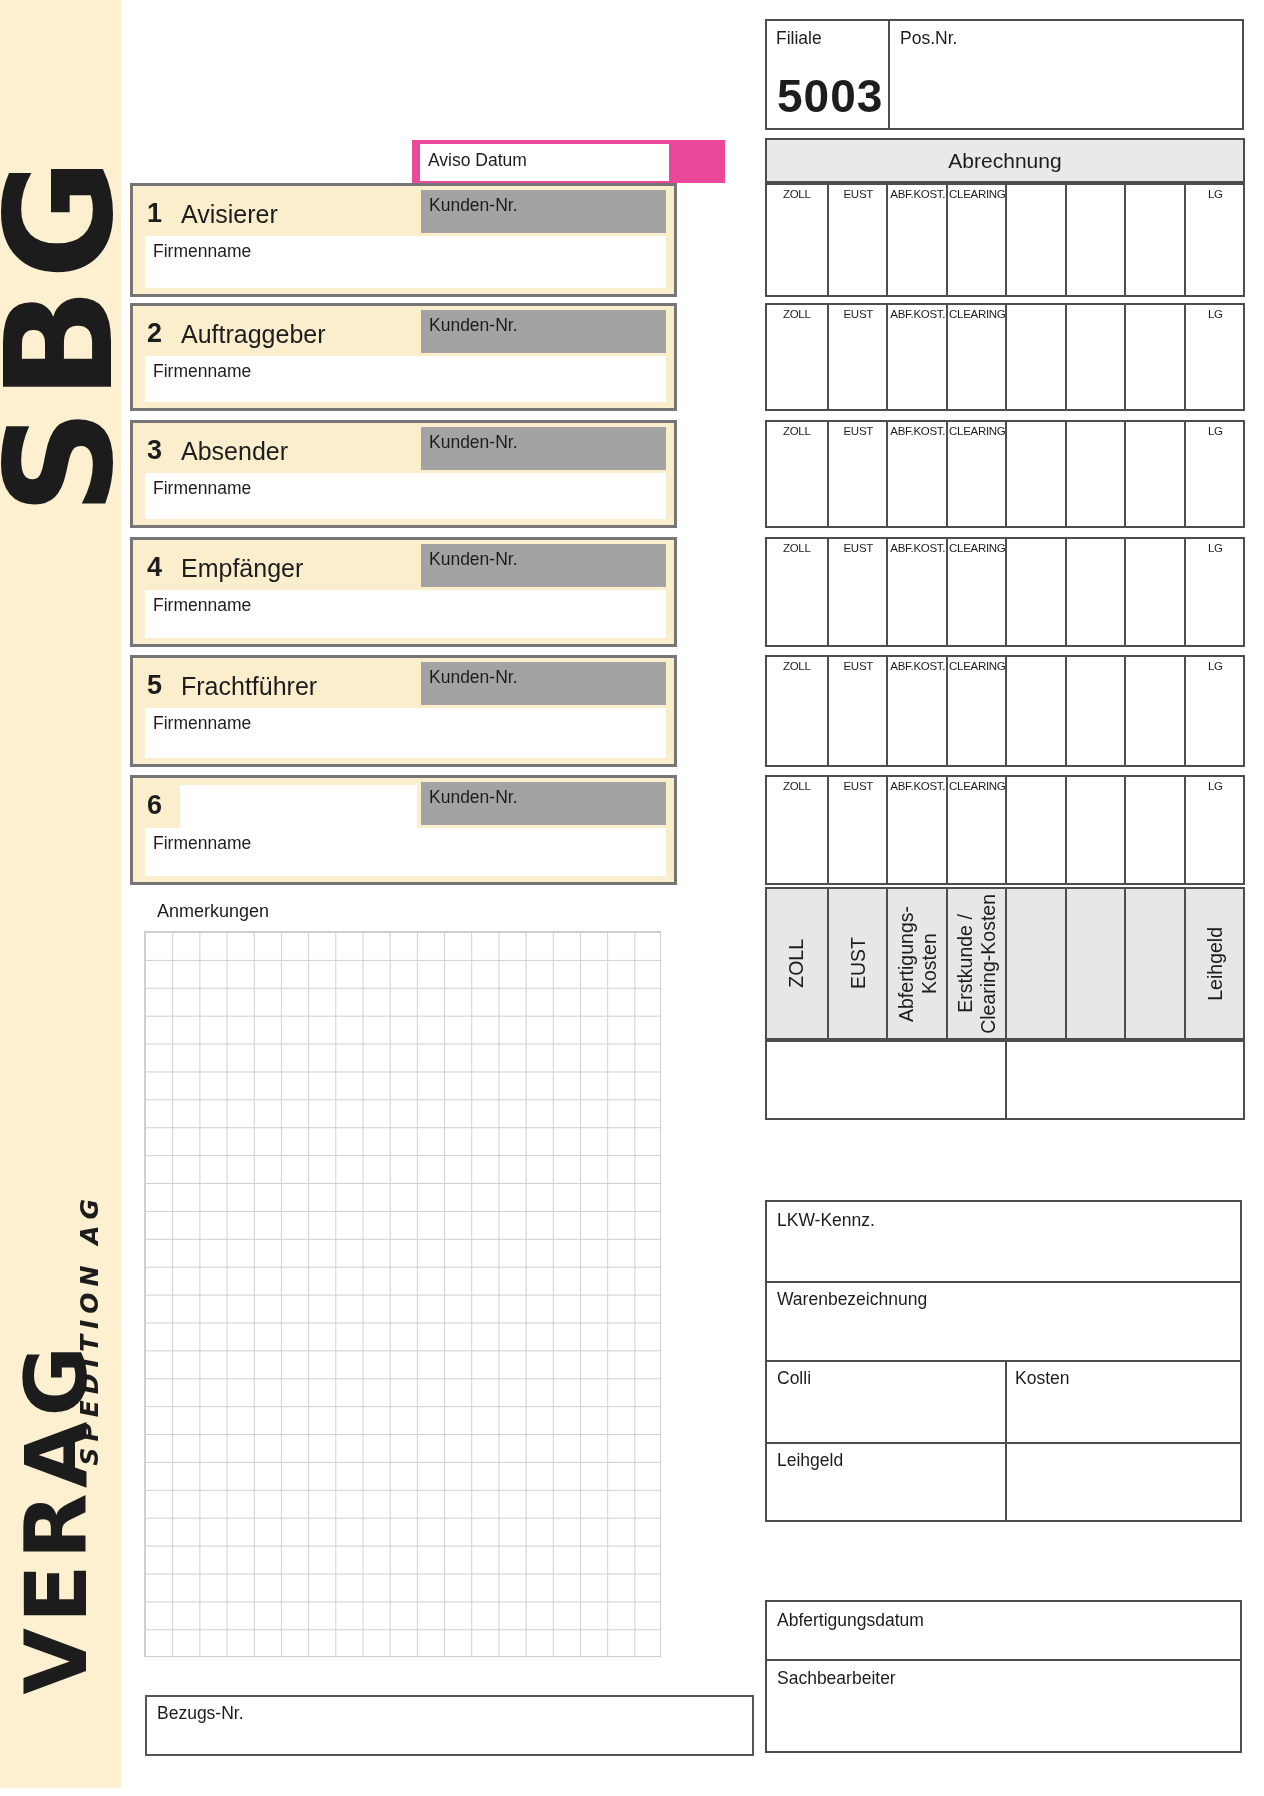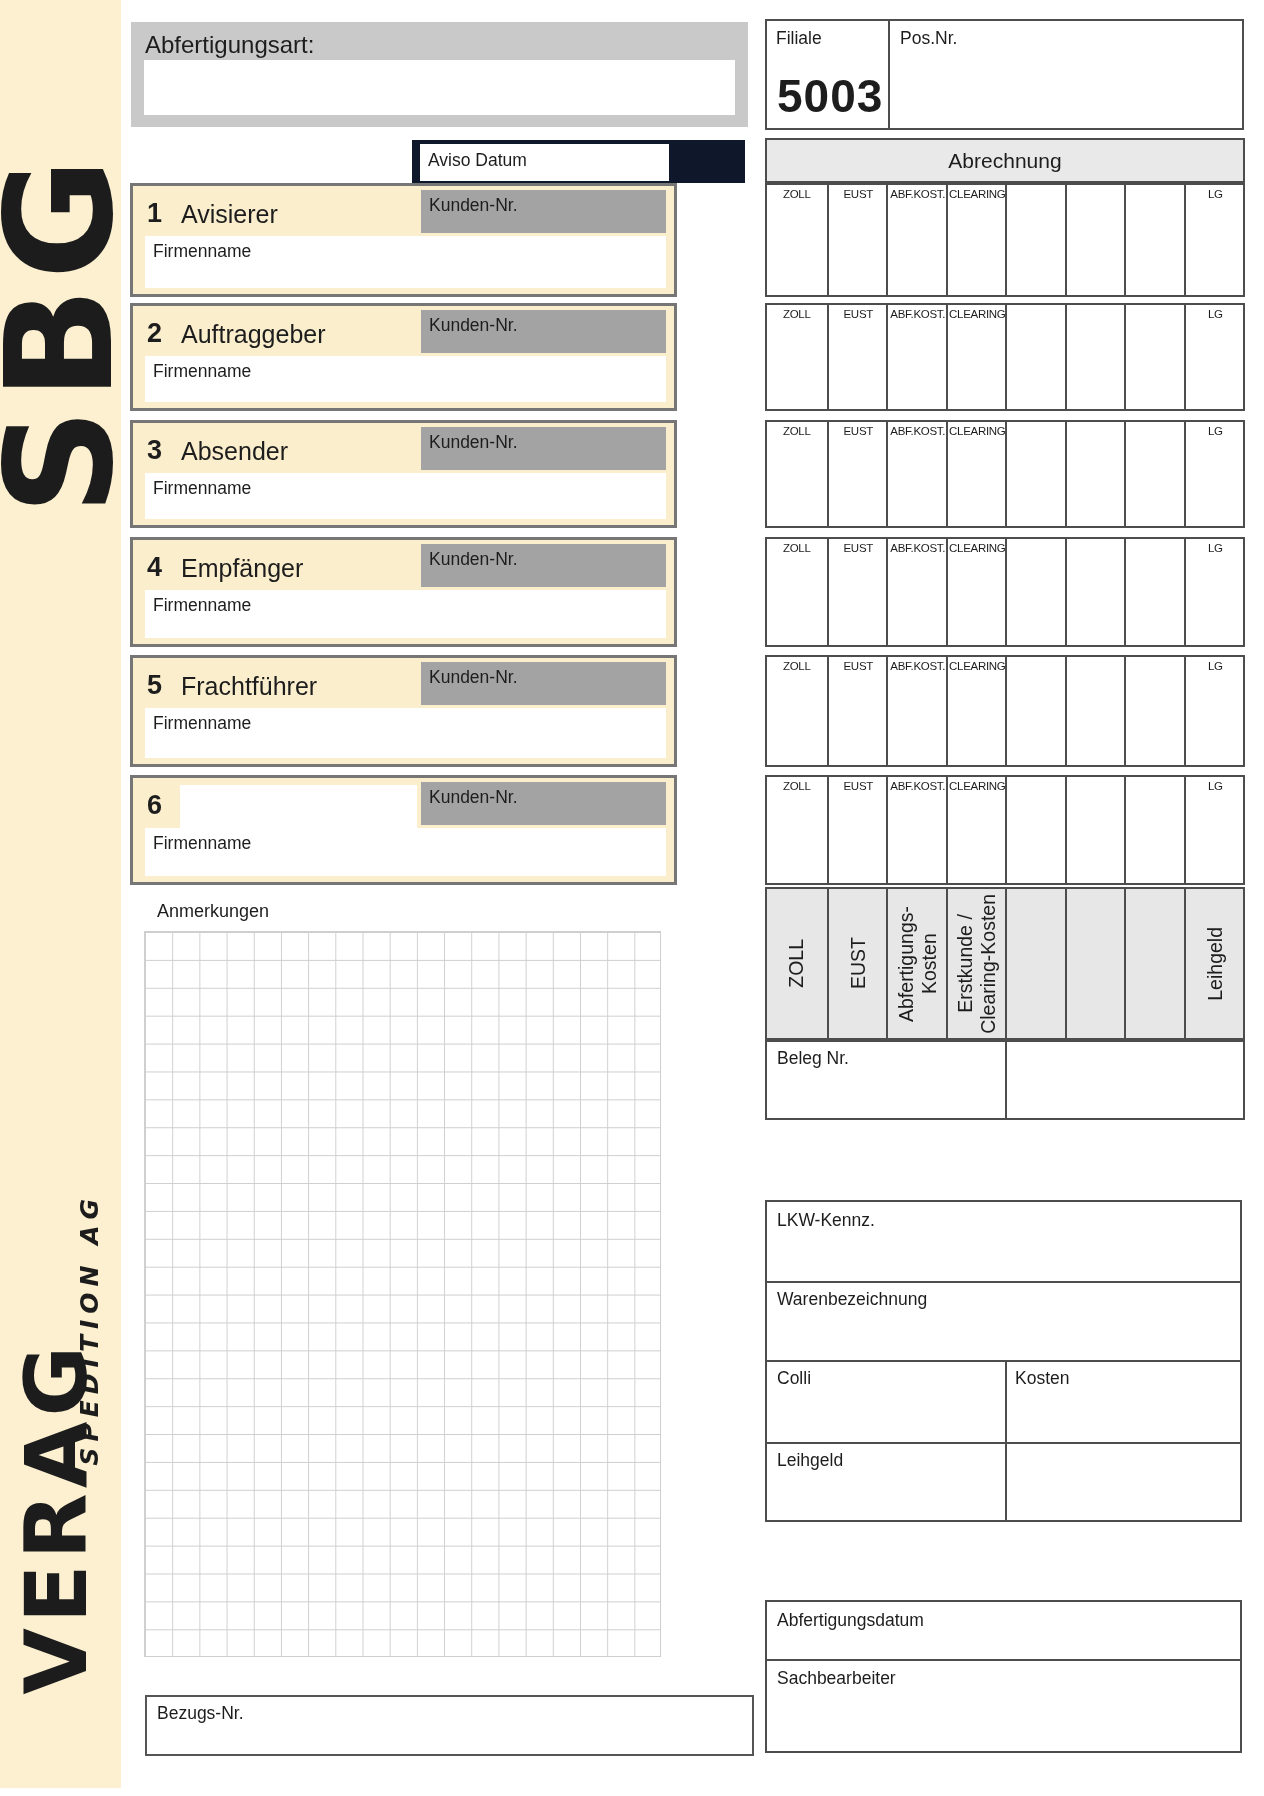--- a/index.html
+++ b/index.html
@@ -42,21 +42,21 @@
   .rotcell{position:absolute;top:0;bottom:0;border-left:2px solid #4d4d4d;display:flex;align-items:center;justify-content:center;}
   .rotcell.first{border-left:none;}
   .rotcell .vtext{font-size:19.5px;line-height:23px;text-align:center;}
 
   
   #beleg-box{left:765px;top:1040px;width:480px;height:80px;background:#fff;border:2px solid #4d4d4d;box-sizing:border-box;}
   #beleg-box .divider{position:absolute;left:238px;top:0;bottom:0;width:2px;background:#4d4d4d;}
   #euro{position:absolute;right:16px;top:30px;font-size:30px;}
 
   
-  #aviso-strip{left:412px;top:140px;width:313px;height:43px;background:#0f172a;padding-left:20px;}
+  #aviso-strip{left:412px;top:140px;width:313px;height:43px;background:#ec4899;}
   #aviso-field{position:absolute;left:8px;top:4px;width:249px;height:37px;background:#fff;}
   #aviso-field .field-lbl{position:absolute;left:8px;top:6px;}
   .section{position:absolute;left:130px;width:547px;background:#faeecd;border:3px solid #767676;box-sizing:border-box;}
   .snum{position:absolute;left:14px;top:12px;font-size:27px;font-weight:bold;}
   .stitle{position:absolute;left:48px;top:14px;font-size:25px;}
   .titlebox{position:absolute;left:47px;top:7px;width:237px;height:44px;background:#fff;}
   .kbox{position:absolute;left:288px;right:8px;top:4px;height:43px;background:#a3a3a3;}
   .fbox{position:absolute;left:12px;right:8px;top:50px;bottom:6px;background:#fff;}
   .kbox .field-lbl,.fbox .field-lbl{position:absolute;left:8px;top:5px;}
 
@@ -91,24 +91,20 @@
       <span id="sbg" class="vtext">SBG</span>
     </div>
     <div class="abs" id="verag-wrap">
       <span id="verag" class="vtext">VERAG</span>
     </div>
     <div class="abs" id="sped-wrap">
       <span id="sped" class="vtext">SPEDITION AG</span>
     </div>
   </div>
 
-  <div class="abs" id="graybox">
-    <span class="lbl">Abfertigungsart:</span>
-    <div id="abf-input"></div>
-  </div>
 
   <div class="abs" id="filiale-box">
     <span class="field-lbl abs" style="left:9px;top:7px;">Filiale</span>
     <span id="filiale-value">5003</span>
     <div class="divider"></div>
     <span class="field-lbl abs" style="left:133px;top:7px;">Pos.Nr.</span>
     <div class="abs" style="left:123px;top:30px;right:4px;bottom:4px;"></div>
   </div>
 
   <div class="abs" id="abr-header">
@@ -138,23 +134,20 @@
       </div>
       <div class="rotcell" style="left: 238px; width: 59.5px;"></div>
       <div class="rotcell" style="left: 297.5px; width: 59.5px;"></div>
       <div class="rotcell" style="left: 357px; width: 59.5px;"></div>
       <div class="rotcell" style="left: 416.5px; width: 59.5px;">
         <span class="vtext">Leihgeld</span>
       </div>
     </div>
 
   <div class="abs" id="beleg-box">
-    <div class="abs" style="left:0;top:0;width:238px;bottom:0;">
-      <span class="field-lbl abs" style="left:10px;top:6px;">Beleg Nr.</span>
-    </div>
     <div class="divider"></div>
   </div>
 
   <span class="abs" id="anm-label">Anmerkungen</span>
   <div class="abs" id="anm-grid"></div>
 
   <div class="abs" id="cargo">
     <div class="abs" style="left:0;right:0;top:0;height:79px;text-decoration:underline;">
       <span class="field-lbl abs" style="left:10px;top:8px;">LKW-Kennz.</span>
     </div>

